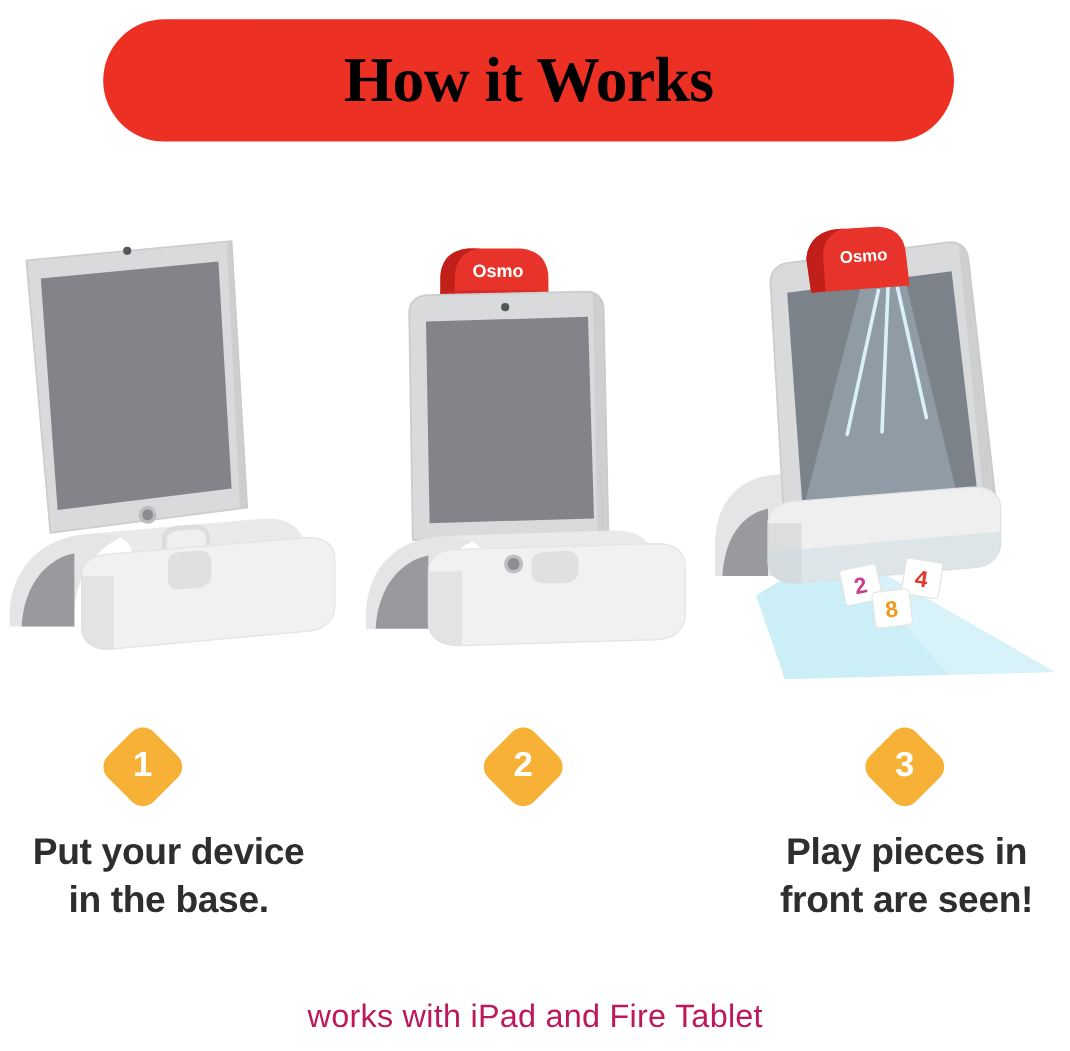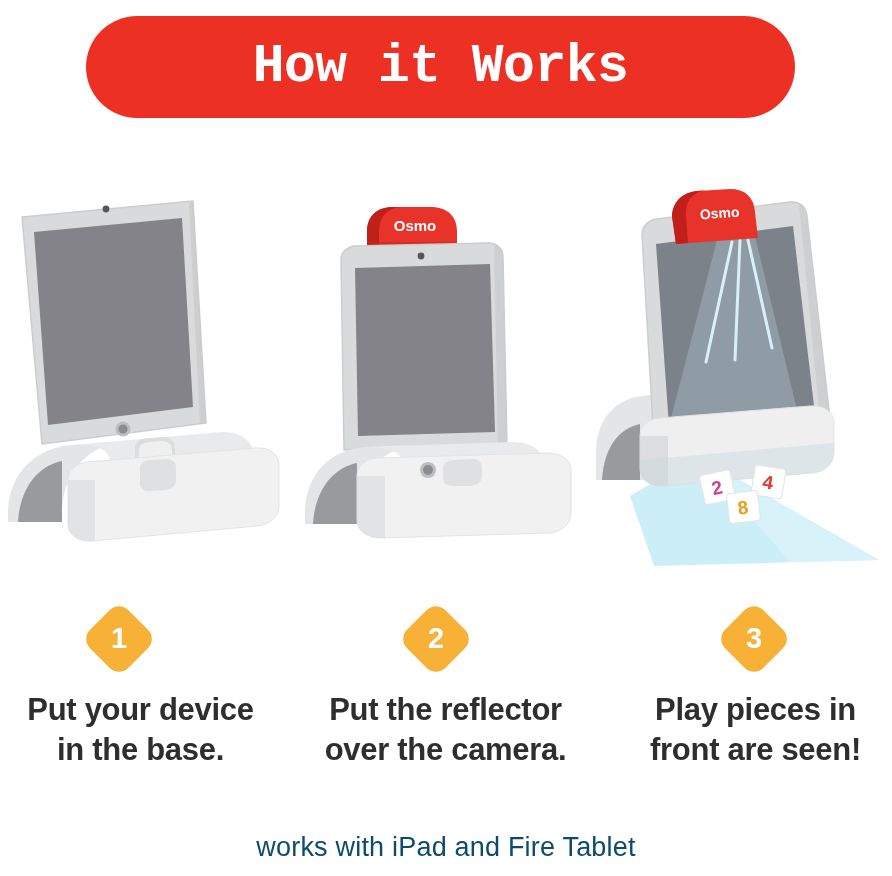--- a/index.html
+++ b/index.html
@@ -23,26 +23,26 @@
     top: 16px;
     width: 709px;
     height: 102px;
     background: #ED3024;
     border-radius: 51px / 51px;
     display: flex;
     align-items: center;
     justify-content: center;
   }
   #header-title {
-    color: #ffffff;
+    color: #000000;
     font-size: 53px;
     font-weight: bold;
     letter-spacing: -0.5px;
     line-height: 1;
-    font-family: Liberation Mono, monospace;
+    font-family: Liberation Serif, serif;
   }
 
   
   .steps-row {
     position: absolute;
     left: 0;
     top: 180px;
     width: 872px;
     height: 400px;
   }
@@ -115,21 +115,21 @@
   #caption-2 { left: 297px; }
   #caption-3 { left: 607px; }
 
   
   #footer-note {
     position: absolute;
     left: 0;
     top: 832px;
     width: 892px;
     text-align: center;
-    color: #0c4a6e;
+    color: #be185d;
     font-size: 27px;
     font-weight: normal;
     letter-spacing: 0.2px;
   }
 </style>
 </head>
 <body>
 
 <div id="header-banner">
   <div id="header-title">How it Works</div>
@@ -276,23 +276,19 @@
 
   <div class="badge" id="badge-3"></div>
   <div class="badge-num" id="badge-num-3">3</div>
 </div>
 
 <div class="caption-row">
   <div class="caption" id="caption-1">
     <div>Put your device</div>
     <div>in the base.</div>
   </div>
-  <div class="caption" id="caption-2">
-    <div>Put the reflector</div>
-    <div>over the camera.</div>
-  </div>
   <div class="caption" id="caption-3">
     <div>Play pieces in</div>
     <div>front are seen!</div>
   </div>
 </div>
 
 <div id="footer-note">works with iPad and Fire Tablet</div>
 
 </body></html>

